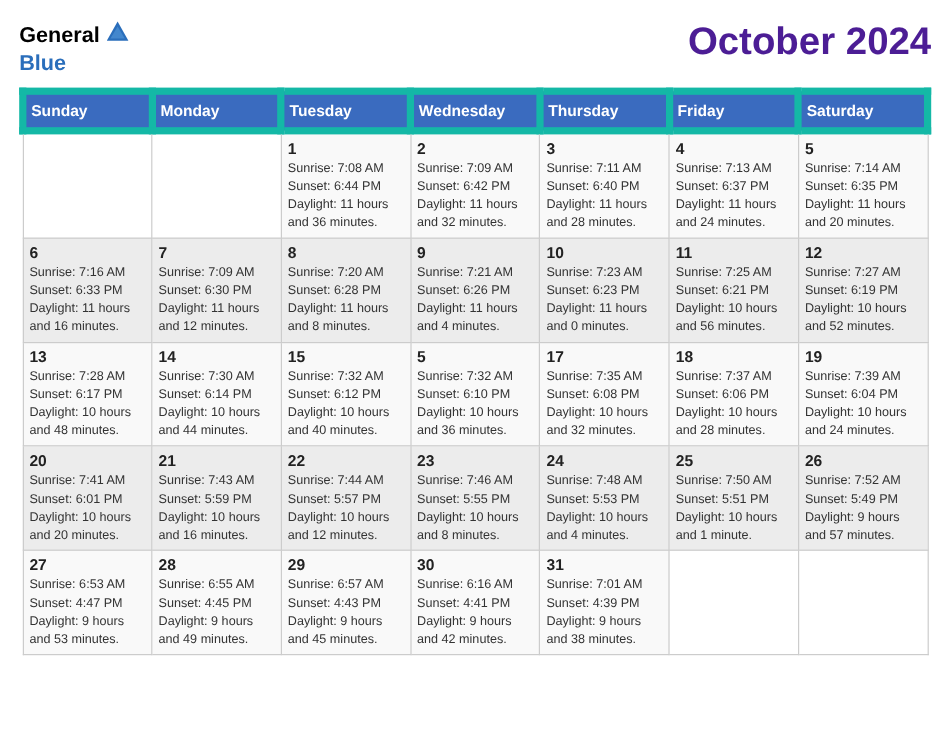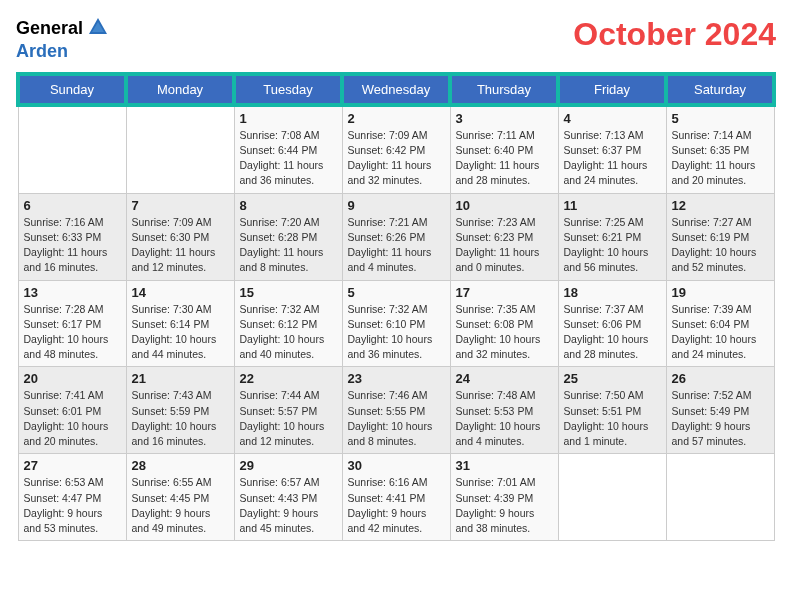--- a/index.html
+++ b/index.html
@@ -34,39 +34,39 @@
     }
     .logo-icon {
       margin-left: 4px;
     }
     .title-area {
       text-align: right;
     }
     .month-title {
       font-size: 32px;
       font-weight: bold;
-      color: #ef4444;
+      color: #4c1d95;
     }
     .location-subtitle {
       font-size: 16px;
       color: #333;
     }
     .calendar {
       width: 100%;
       border-collapse: collapse;
       font-size: 11px;
     }
     .calendar thead tr th {
       background-color: #3a6bbf;
       color: #fff;
       padding: 6px 4px;
-      text-align: center;
+      text-align: left;
       font-size: 13px;
-      font-weight: normal;
-      border: 4px solid #14b8a6;
+      font-weight: bold;
+      border: 6px solid #14b8a6;
     }
     .calendar tbody tr td {
       border: 1px solid #ccc;
       padding: 4px 5px;
       vertical-align: top;
       width: 108px;
       min-height: 80px;
       background: #fff;
     }
     .calendar tbody tr:nth-child(odd) td {
@@ -99,21 +99,21 @@
     <div>
       <div style="display:flex; align-items:center;">
         <span class="logo-text-general">General</span>
         <span class="logo-icon">
           <svg width="22" height="22" viewBox="0 0 22 22">
             <polygon points="11,2 20,18 2,18" fill="#2a6ebb"></polygon>
             <polygon points="11,6 17,16 5,16" fill="#5ca0e0" opacity="0.5"></polygon>
           </svg>
         </span>
       </div>
-      <div class="logo-text-blue">Arden</div>
+      <div class="logo-text-blue">Blue</div>
     </div>
   </div>
   <div class="title-area">
     <div class="month-title">October 2024</div>
   </div>
 </div>
 
 <table class="calendar">
   <thead>
     <tr>

